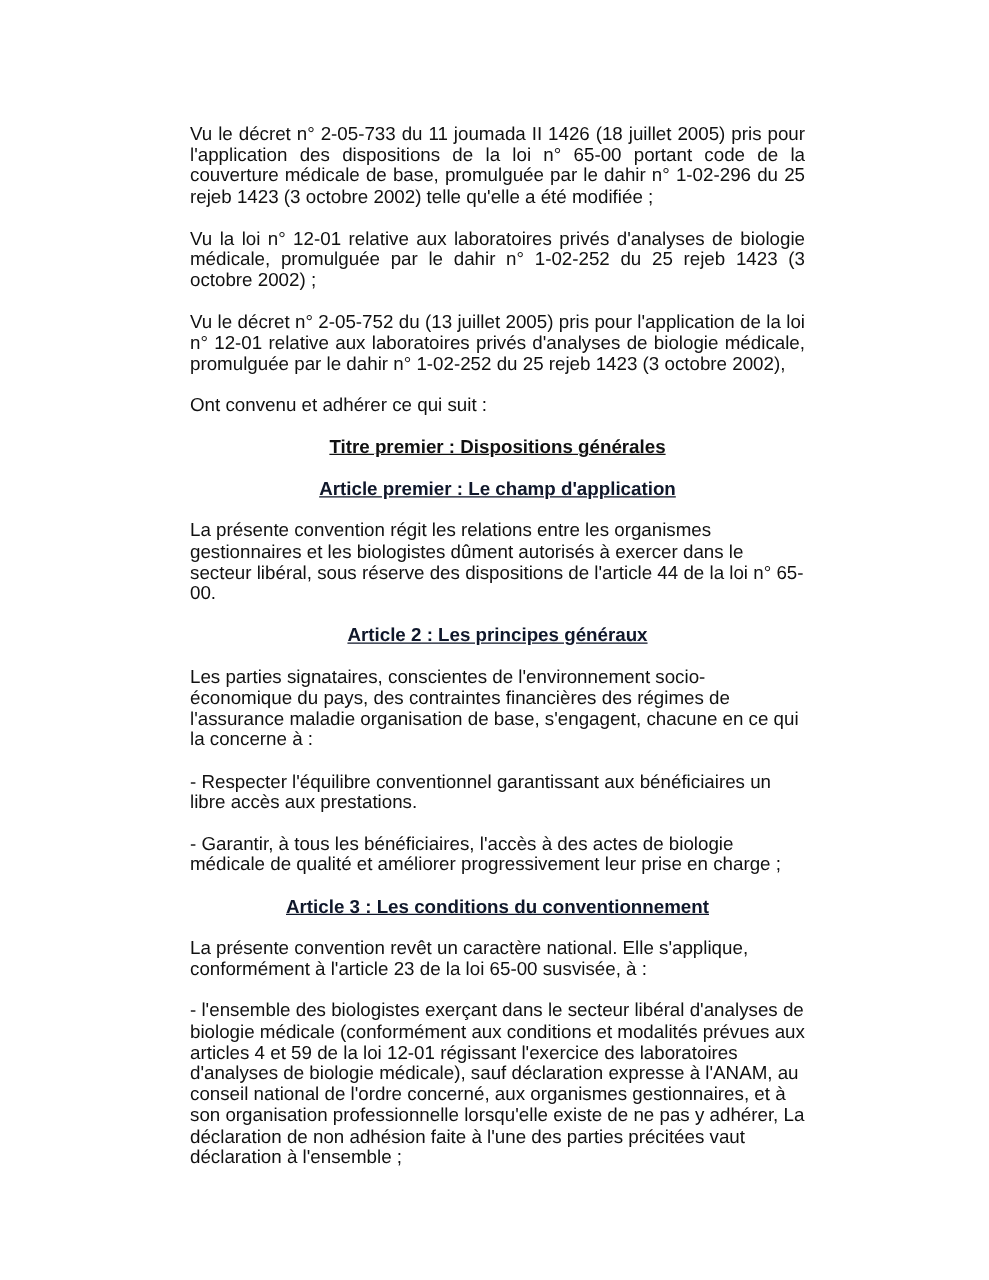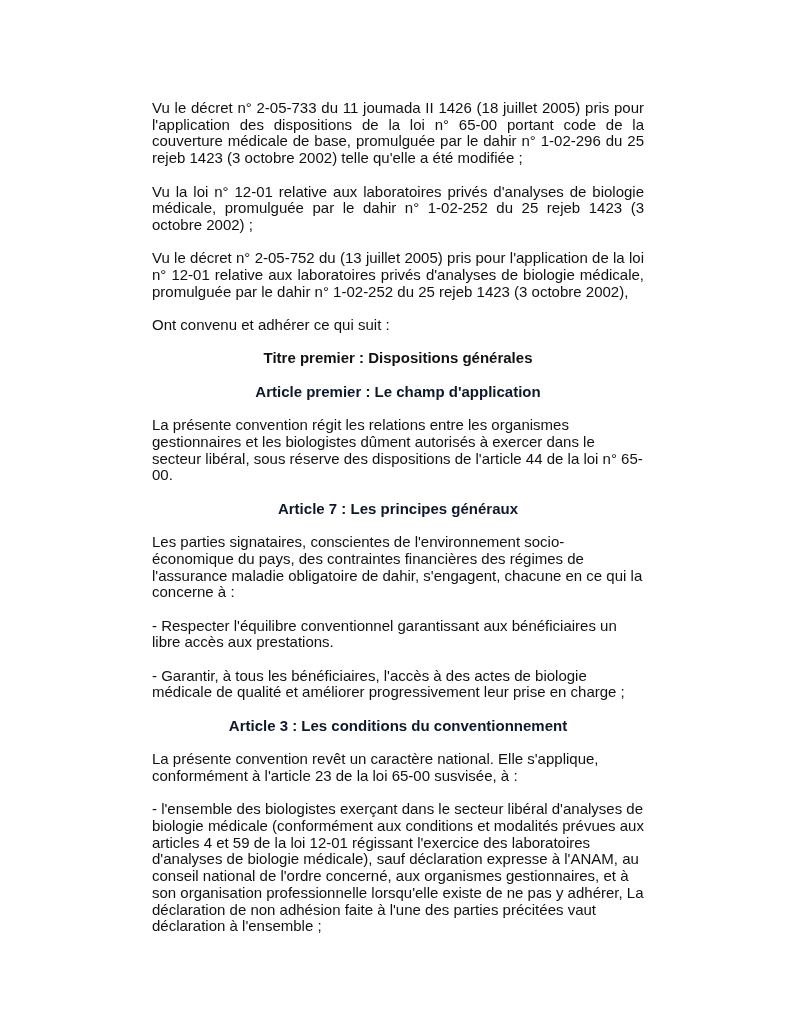--- a/index.html
+++ b/index.html
@@ -31,20 +31,21 @@
     }
     p.left {
       text-align: left;
     }
     .heading {
       margin: 0 0 16.7px 0;
       font-size: 15px;
       line-height: 16.7px;
       font-weight: bold;
       text-align: center;
+      text-decoration: underline;
     }
     .heading.black {
       color: #111111;
     }
     .heading.blue {
       color: #0f172a;
     }
   </style>
 </head>
 <body>
@@ -55,22 +56,22 @@
   <p class="justify">Vu la loi n° 12-01 relative aux laboratoires privés d'analyses de biologie médicale, promulguée par le dahir n° 1-02-252 du 25 rejeb 1423 (3 octobre 2002) ;</p>
   <p class="justify">Vu le décret n° 2-05-752 du (13 juillet 2005) pris pour l'application de la loi n° 12-01 relative aux laboratoires privés d'analyses de biologie médicale, promulguée par le dahir n° 1-02-252 du 25 rejeb 1423 (3 octobre 2002),</p>
 
   <p class="left">Ont convenu et adhérer ce qui suit :</p>
 
   <div class="heading black">Titre premier : Dispositions générales</div>
 
   <div class="heading blue">Article premier : Le champ d'application</div>
   <p class="left">La présente convention régit les relations entre les organismes gestionnaires et les biologistes dûment autorisés à exercer dans le secteur libéral, sous réserve des dispositions de l'article 44 de la loi n° 65-00.</p>
 
-  <div class="heading blue">Article 7 : Les principes généraux</div>
-  <p class="left">Les parties signataires, conscientes de l'environnement socio-économique du pays, des contraintes financières des régimes de l'assurance maladie obligatoire de dahir, s'engagent, chacune en ce qui la concerne à :</p>
+  <div class="heading blue">Article 2 : Les principes généraux</div>
+  <p class="left">Les parties signataires, conscientes de l'environnement socio-économique du pays, des contraintes financières des régimes de l'assurance maladie organisation de base, s'engagent, chacune en ce qui la concerne à :</p>
   <p class="left">- Respecter l'équilibre conventionnel garantissant aux bénéficiaires un libre accès aux prestations.</p>
   <p class="left">- Garantir, à tous les bénéficiaires, l'accès à des actes de biologie médicale de qualité et améliorer progressivement leur prise en charge ;</p>
 
   <div class="heading blue">Article 3 : Les conditions du conventionnement</div>
   <p class="left">La présente convention revêt un caractère national. Elle s'applique, conformément à l'article 23 de la loi 65-00 susvisée, à :</p>
   <p class="left">- l'ensemble des biologistes exerçant dans le secteur libéral d'analyses de biologie médicale (conformément aux conditions et modalités prévues aux articles 4 et 59 de la loi 12-01 régissant l'exercice des laboratoires d'analyses de biologie médicale), sauf déclaration expresse à l'ANAM, au conseil national de l'ordre concerné, aux organismes gestionnaires, et à son organisation professionnelle lorsqu'elle existe de ne pas y adhérer, La déclaration de non adhésion faite à l'une des parties précitées vaut déclaration à l'ensemble ;</p>
 
 </div>
 
 </body></html>

